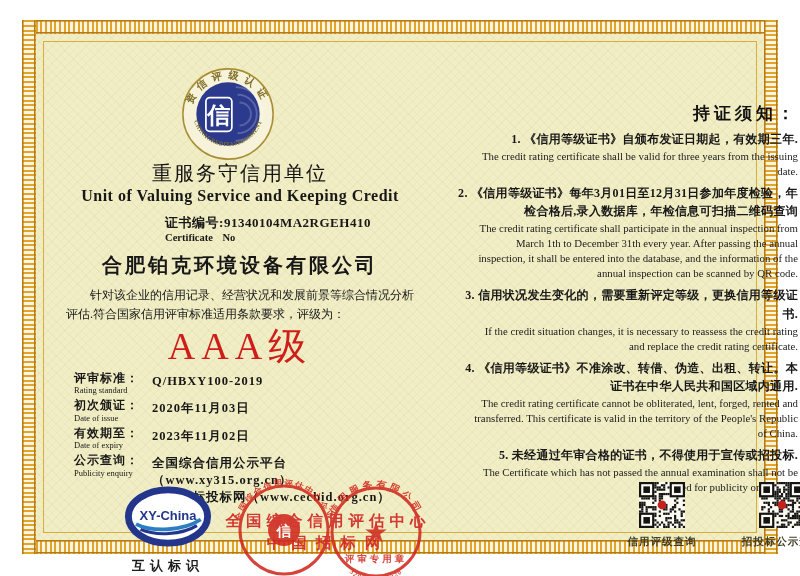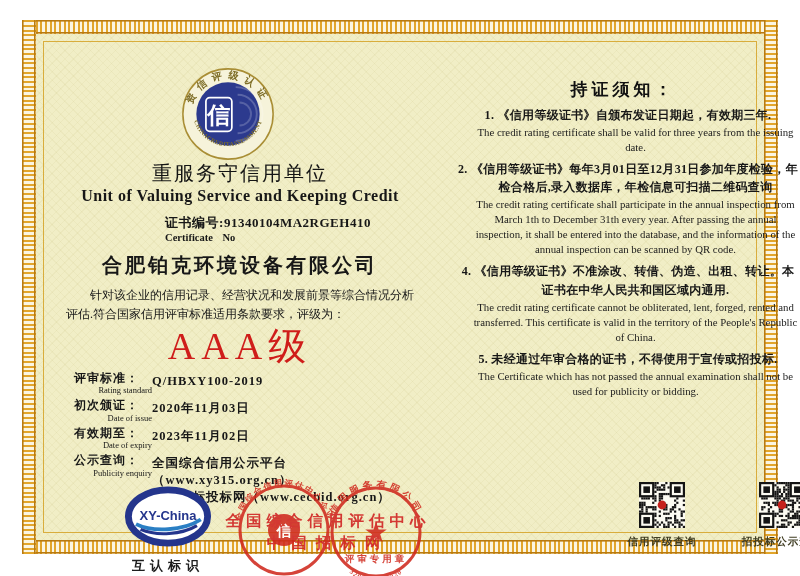--- a/index.html
+++ b/index.html
@@ -36,30 +36,30 @@
   .certno{margin-top:9px;display:inline-block;text-align:left;transform:translateX(28px);}
   .certno .l1{font-size:13px;font-weight:bold;letter-spacing:.5px;}
   .certno .l2{font-size:10.5px;font-weight:bold;word-spacing:7px;}
   .company{margin-top:7px;font-size:20px;font-weight:bold;letter-spacing:3px;font-family:Liberation Mono, monospace;}
   .statement{margin-top:7px;font-size:12px;line-height:1.55;text-align:justify;text-indent:2em;padding:0 6px;}
   .grade{margin-top:2px;font-size:38px;font-weight:normal;color:#cf1d1a;letter-spacing:6px;line-height:1.15;}
   .fields{margin-top:3px;text-align:left;padding-left:4px;}
   .frow{display:flex;margin-bottom:4px;margin-left:10px;}
   .flabel{width:78px;flex:none;}
   .flabel .cn{font-size:12px;font-weight:bold;letter-spacing:1px;line-height:1.1;}
-  .flabel .en{font-size:8.5px;line-height:1.1;margin-top:1px;text-align:right;}
+  .flabel .en{font-size:8.5px;line-height:1.1;margin-top:1px;}
   .fval{font-size:12.5px;font-weight:bold;letter-spacing:1px;line-height:1.35;padding-top:1px;}
 
   
   .xy{position:absolute;left:86px;top:452px;width:92px;text-align:center;}
   .xy-label{margin-top:3px;font-size:13px;font-weight:bold;letter-spacing:5px;color:#1d1d1d;}
   .stamps{position:absolute;left:176px;top:438px;}
 
   
-  .rightcol{position:absolute;left:412px;top:44px;width:350px;text-align:center;}
+  .rightcol{position:absolute;left:412px;top:68px;width:350px;text-align:right;}
   .notes-title{font-size:17px;font-weight:bold;letter-spacing:4px;color:#111;}
   .notes-en{font-size:13px;font-weight:bold;margin-top:2px;}
   .note{margin-top:5px;margin-left:10px;}
   .note-cn{font-size:12px;font-weight:bold;line-height:1.55;padding-left:15px;text-indent:-15px;letter-spacing:.3px;}
   .note-en{font-size:10.8px;line-height:1.4;padding-left:15px;color:#1c1c1c;}
 
   
   .qrs{position:absolute;left:584px;top:448px;display:flex;gap:36px;}
   .qr-item{width:84px;text-align:center;}
   .qr-box{width:46px;height:46px;margin:0 auto;}
@@ -198,20 +198,24 @@
   <div class="note">
     <div class="note-cn">1. 《信用等级证书》自颁布发证日期起，有效期三年.</div>
     <div class="note-en">The credit rating certificate shall be valid for three years from the issuing date.</div>
   </div>
 
   <div class="note">
     <div class="note-cn">2. 《信用等级证书》每年3月01日至12月31日参加年度检验，年检合格后,录入数据库，年检信息可扫描二维码查询</div>
     <div class="note-en">The credit rating certificate shall participate in the annual inspection from March 1th to December 31th every year. After passing the annual inspection, it shall be entered into the database, and the information of the annual inspection can be scanned by QR code.</div>
   </div>
 
+  <div class="note">
+    <div class="note-cn">3. 信用状况发生变化的，需要重新评定等级，更换信用等级证书.</div>
+    <div class="note-en">If the credit situation changes, it is necessary to reassess the credit rating and replace the credit rating certificate.</div>
+  </div>
 
   <div class="note">
     <div class="note-cn">4. 《信用等级证书》不准涂改、转借、伪造、出租、转让。本证书在中华人民共和国区域内通用.</div>
     <div class="note-en">The credit rating certificate cannot be obliterated, lent, forged, rented and transferred. This certificate is valid in the territory of the People's Republic of China.</div>
   </div>
 
   <div class="note">
     <div class="note-cn">5. 未经通过年审合格的证书，不得使用于宣传或招投标.</div>
     <div class="note-en">The Certificate which has not passed the annual examination shall not be used for publicity or bidding.</div>
   </div>

